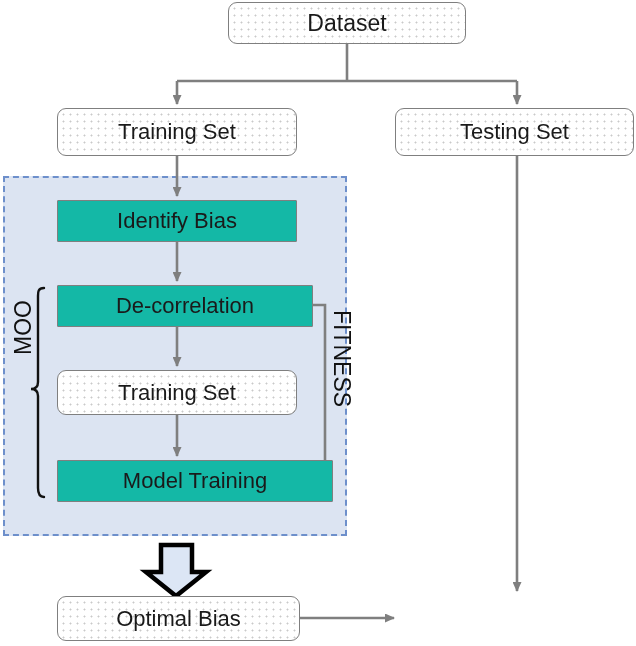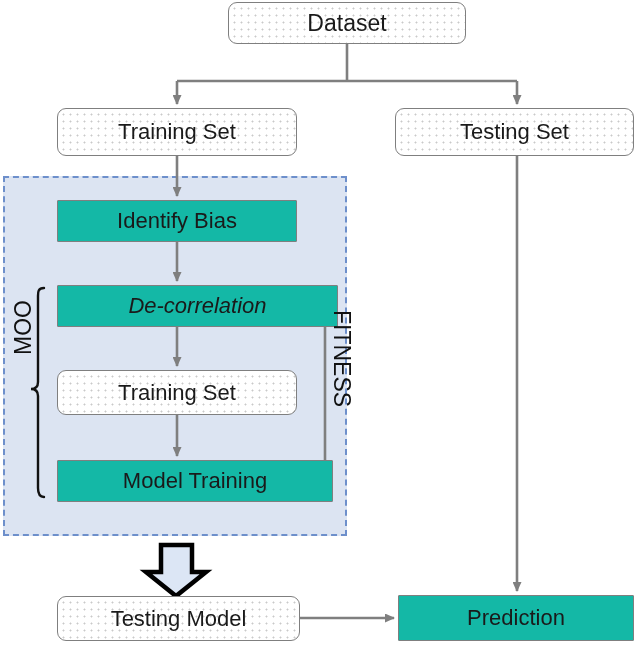--- a/index.html
+++ b/index.html
@@ -28,21 +28,21 @@
   .node.solid{
      background:#14b8a6;
      border:1.6px solid #7f7f7f;
      border-radius:1px;
   }
 
   .n-dataset      {left:228px;top:2px;  width:238px;height:42px; font-size:23px;}
   .n-trainset     {left:57px; top:108px;width:240px;height:48px; font-size:22px;}
   .n-testset      {left:395px;top:108px;width:239px;height:48px; font-size:22px;}
   .n-identifybias {left:57px; top:200px;width:240px;height:42px; font-size:22px;}
-  .n-decorr       {left:57px; top:285px;width:281px;height:42px; font-size:22px;font-style:italic;}
+  .n-decorr       {left:57px; top:285px;width:256px;height:42px; font-size:22px;}
   .n-innertrain   {left:57px; top:370px;width:240px;height:45px; font-size:22px;}
   .n-modeltrain   {left:57px; top:460px;width:276px;height:42px; font-size:22px;}
   .n-optimal      {left:57px; top:596px;width:243px;height:45px; font-size:22px;}
   .n-prediction   {left:398px;top:595px;width:236px;height:46px; font-size:22px;}
 
   
   .moo-region{
      position:absolute;left:3px;top:176px;width:344px;height:360px;
      background:#dce4f2;
      border:2px dashed #6d8fcb;
@@ -124,23 +124,20 @@
 
   <div class="node dotted n-innertrain">
     <span>Training Set</span>
   </div>
 
   <div class="node solid n-modeltrain">
     <span>Model Training</span>
   </div>
 
   <div class="node dotted n-optimal">
-    <span>Testing Model</span>
+    <span>Optimal Bias</span>
   </div>
 
-  <div class="node solid n-prediction">
-    <span>Prediction</span>
-  </div>
 
   <div class="rot-label lbl-moo">MOO</div>
   <div class="rot-label lbl-fitness">FITNESS</div>
 
 </div>
 
 </body></html>

